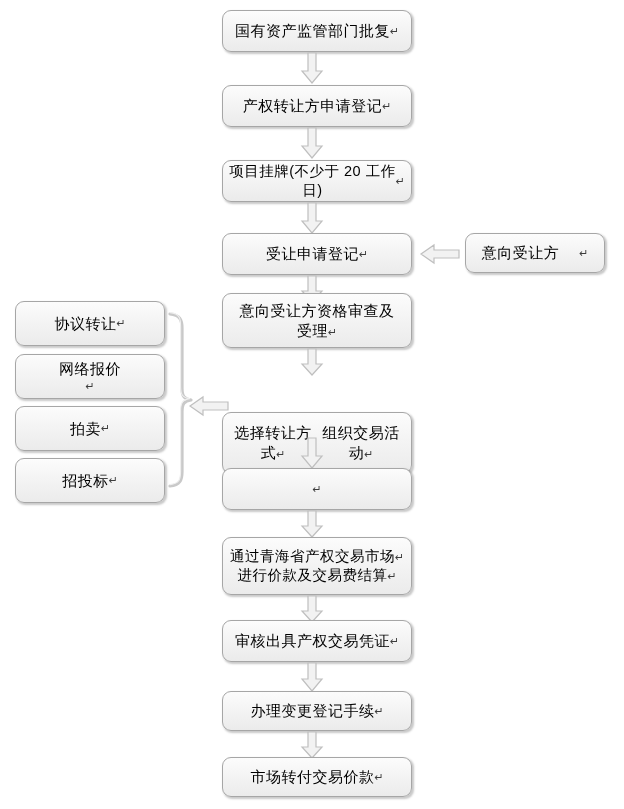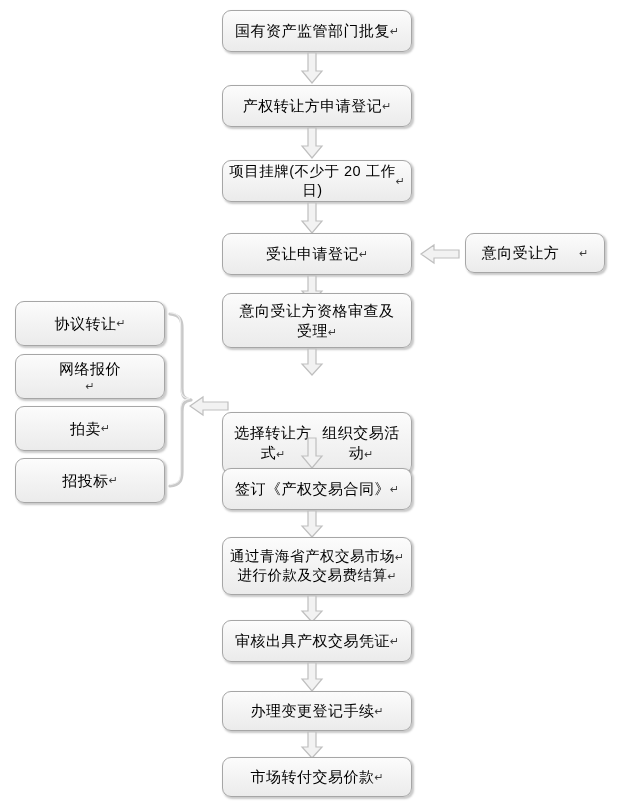--- a/index.html
+++ b/index.html
@@ -121,21 +121,21 @@
     <span><span style="display:inline">组织交易活动</span><span class="pilcrow">↵</span></span>
   </div>
 
   <div class="arrow" style="left:300px; top:438px; width:24px; height:32px;">
     <svg width="24" height="32" viewBox="0 0 24 32">
       <polygon points="8,0 16,0 16,18 22,18 12,30 2,18 8,18" fill="#f2f2f2" stroke="#bfbfbf" stroke-width="1.2"></polygon>
     </svg>
   </div>
 
   <div class="node" style="left:222px; top:468px; width:190px; height:42px;">
-    <span class="node-text">签订《产权交易合同》</span><span class="pilcrow">↵</span>
+    <span class="pilcrow">↵</span>
   </div>
 
   <div class="arrow" style="left:300px; top:511px; width:24px; height:28px;">
     <svg width="24" height="28" viewBox="0 0 24 28">
       <polygon points="8,0 16,0 16,15 22,15 12,26 2,15 8,15" fill="#f2f2f2" stroke="#bfbfbf" stroke-width="1.2"></polygon>
     </svg>
   </div>
 
   <div class="node small" style="left:222px; top:537px; width:190px; height:58px; flex-direction:column;">
     <span><span style="display:inline">通过青海省产权交易市场</span><span class="pilcrow">↵</span></span>

